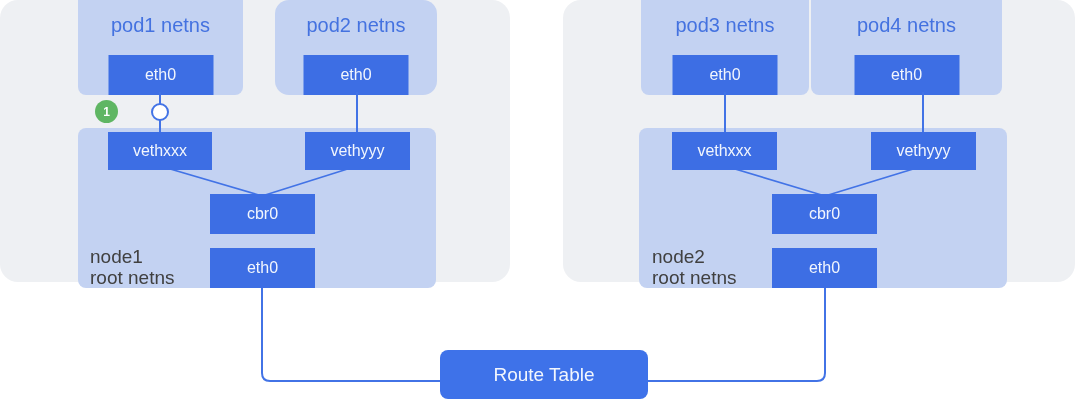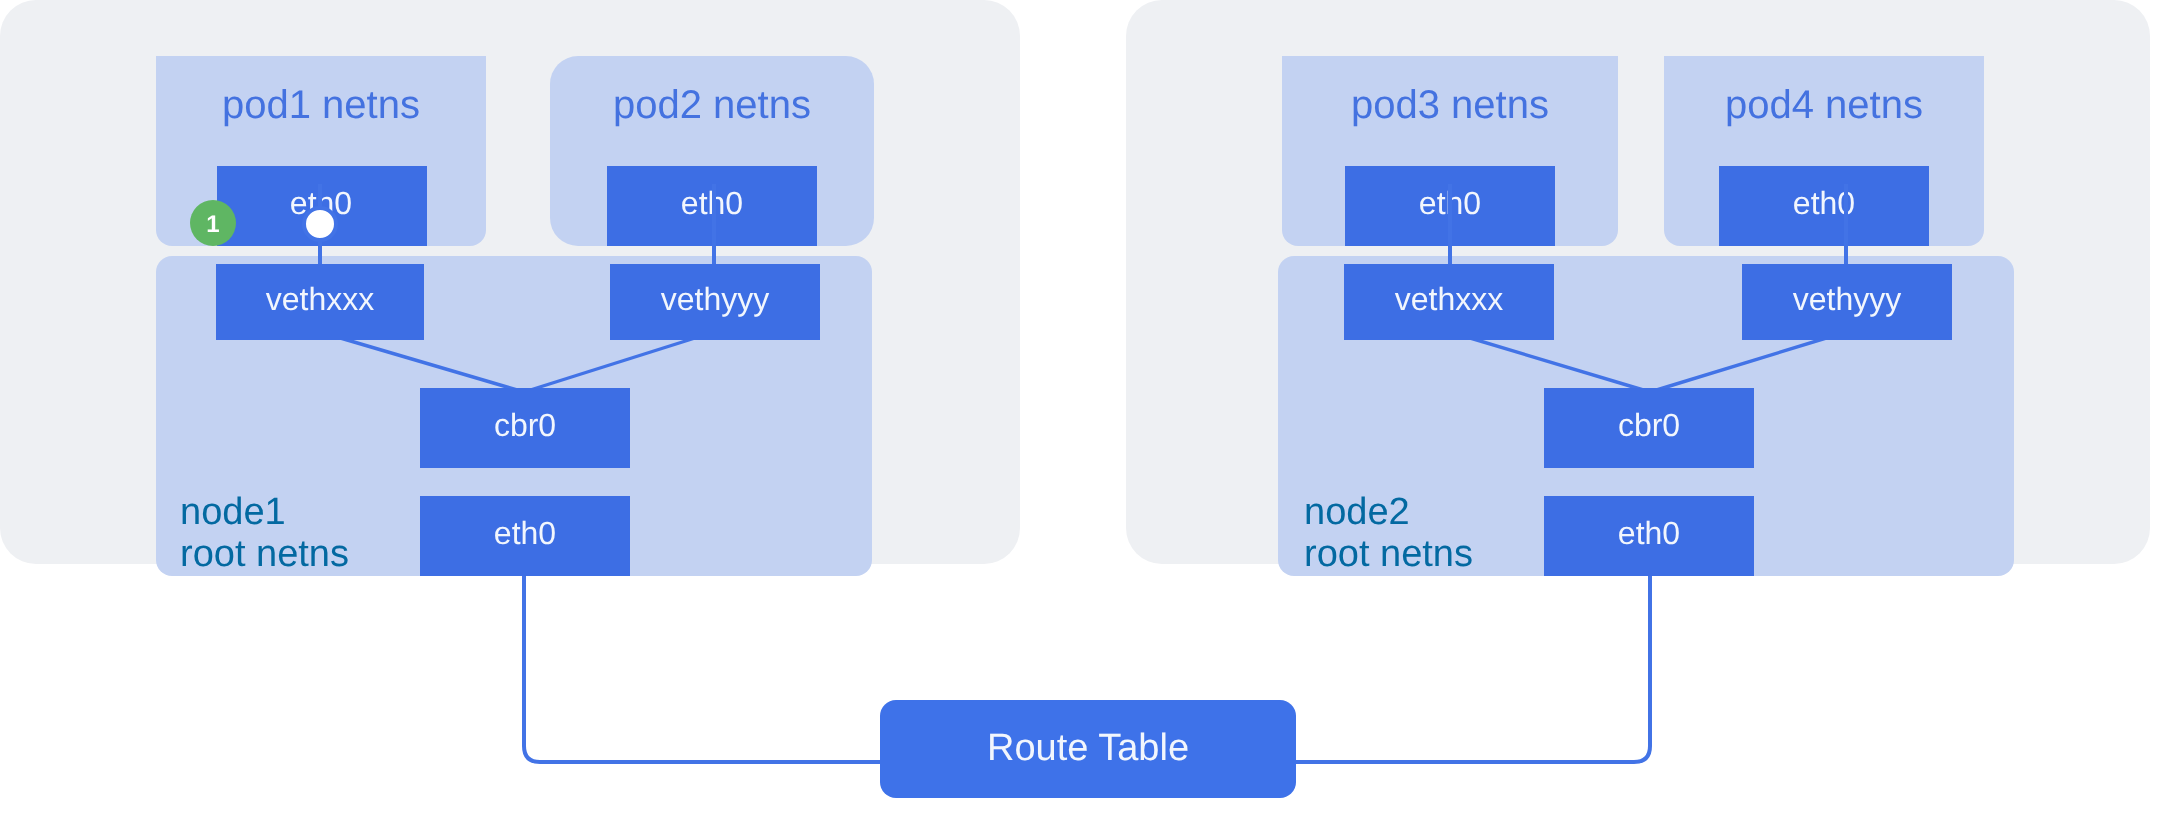--- a/index.html
+++ b/index.html
@@ -18,44 +18,43 @@
   }
   #panel-left{left:0;top:9;width:510px;height:282px;}
   #panel-right{left:563px;top:9;width:512px;height:282px;}
 
   .pod{
     position:absolute;
     top:0;height:95px;
     background:#c3d2f2;
     border-radius:0 0 8px 8px;
     z-index:2;
-    margin-top:28px;
   }
   #pod1{left:78px;width:165px;}
   #pod2{left:275px;width:162px;border-radius:14px;}
   #pod3{left:641px;width:168px;}
-  #pod4{left:832px;width:160px;}
+  #pod4{left:811px;width:191px;}
 
   .pod-label{
     position:absolute;top:14px;left:0;right:0;
     text-align:center;
     color:#4472e0;font-size:20px;line-height:22px;
   }
   .rootbox{
     position:absolute;
     background:#c3d2f2;
     border-radius:8px;
     z-index:2;
   }
   #root-left{left:78px;top:128px;width:358px;height:160px;}
   #root-right{left:639px;top:128px;width:368px;height:160px;}
 
   .node-label{
     position:absolute;
-    color:#0369a1;font-size:19px;line-height:21px;
+    color:#404040;font-size:19px;line-height:21px;
     z-index:4;
   }
   #node-label-left{left:90px;top:246px;}
   #node-label-right{left:652px;top:246px;}
 
   .darkbox{
     position:absolute;
     background:#3d6ee4;
     color:#f2f6fd;
     font-size:16px;

